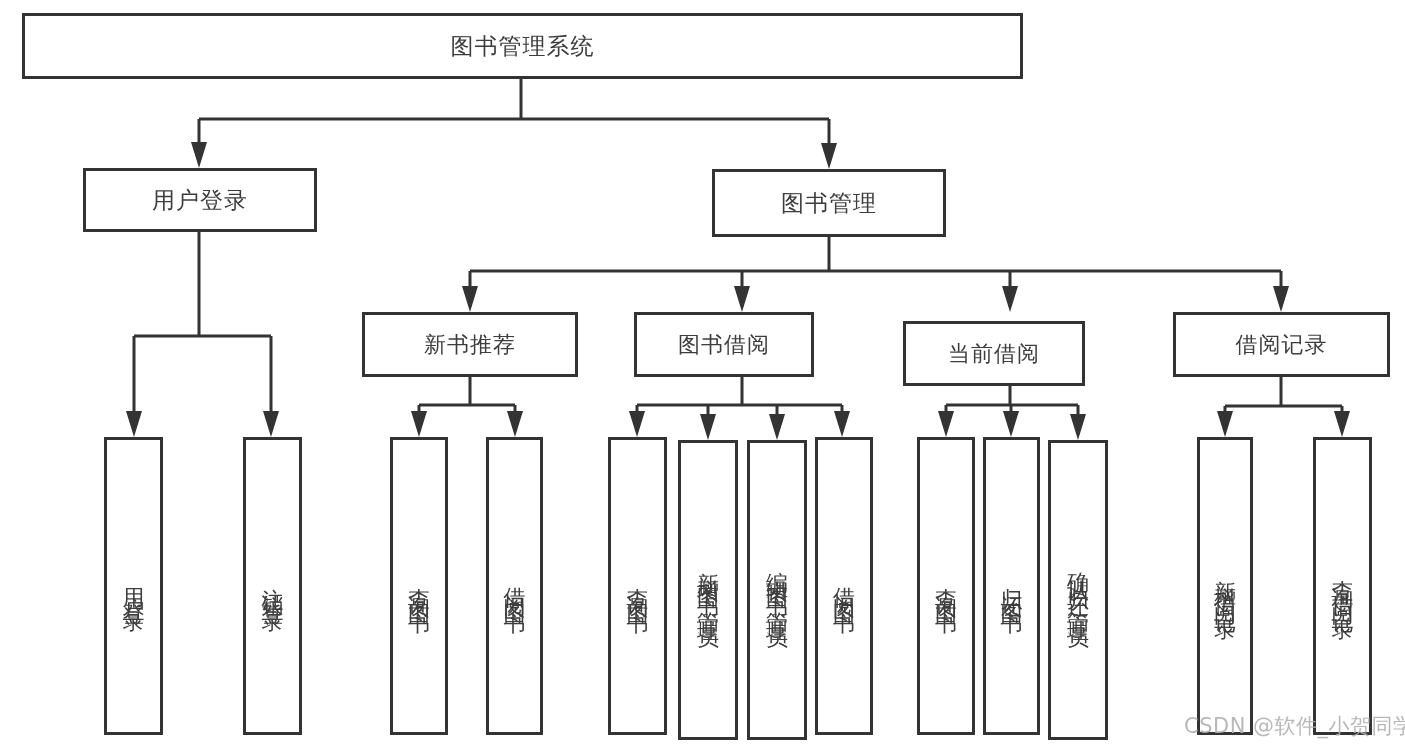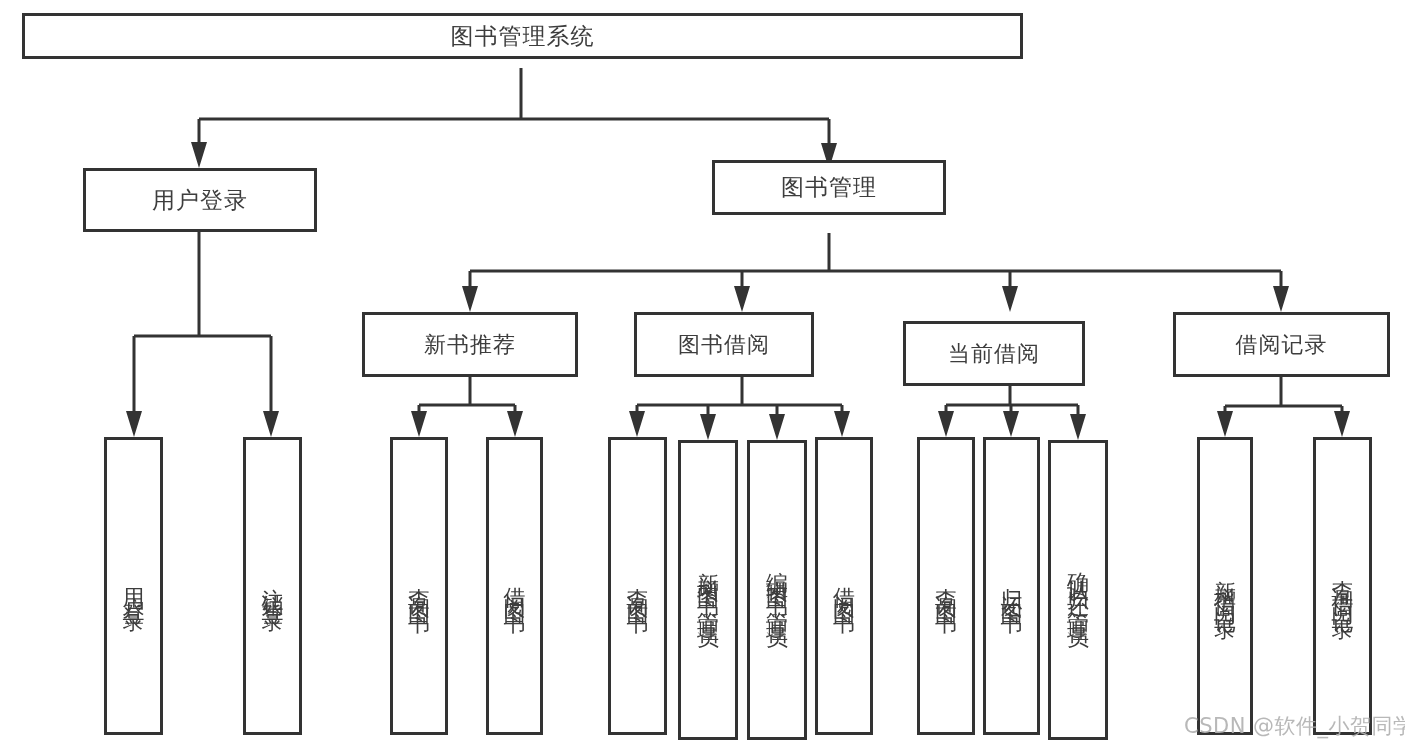--- a/index.html
+++ b/index.html
@@ -58,28 +58,28 @@
       M700 414 L716 414 L708 440 Z
       M769 414 L785 414 L777 440 Z
       M834 411 L850 411 L842 437 Z
       M938 411 L954 411 L946 437 Z
       M1003 411 L1019 411 L1011 437 Z
       M1070 414 L1086 414 L1078 440 Z
       M1217 411 L1233 411 L1225 437 Z
       M1334 411 L1350 411 L1342 437 Z"></path>
   </svg>
 
-  <div class="box hbox" style="left:22px;top:13px;width:1001px;height:46px">
+  <div class="box hbox" style="left:22px;top:13px;width:1001px;height:66px">
     <span>图书管理系统</span>
   </div>
 
   <div class="box hbox" style="left:83px;top:168px;width:234px;height:64px">
     <span>用户登录</span>
   </div>
-  <div class="box hbox" style="left:712px;top:160px;width:234px;height:55px">
+  <div class="box hbox" style="left:712px;top:169px;width:234px;height:68px">
     <span>图书管理</span>
   </div>
 
   <div class="box hbox l3" style="left:362px;top:312px;width:216px;height:65px">
     <span>新书推荐</span>
   </div>
   <div class="box hbox l3" style="left:634px;top:312px;width:180px;height:65px">
     <span>图书借阅</span>
   </div>
   <div class="box hbox l3" style="left:903px;top:321px;width:182px;height:65px">

